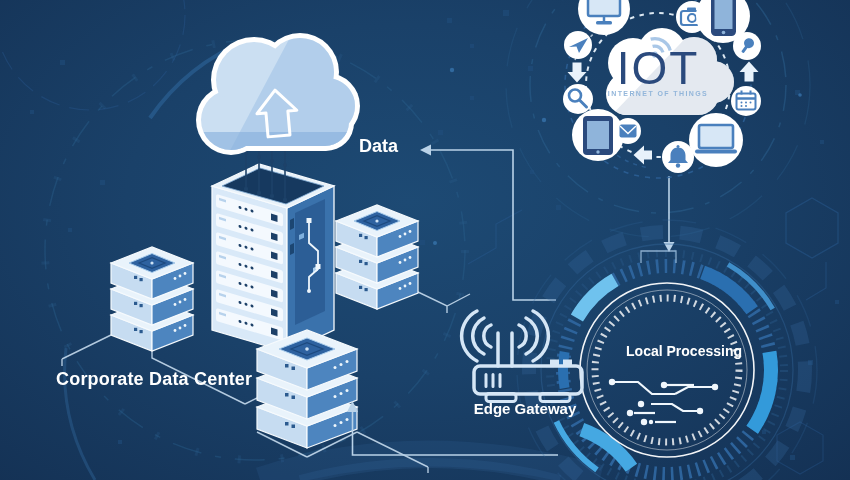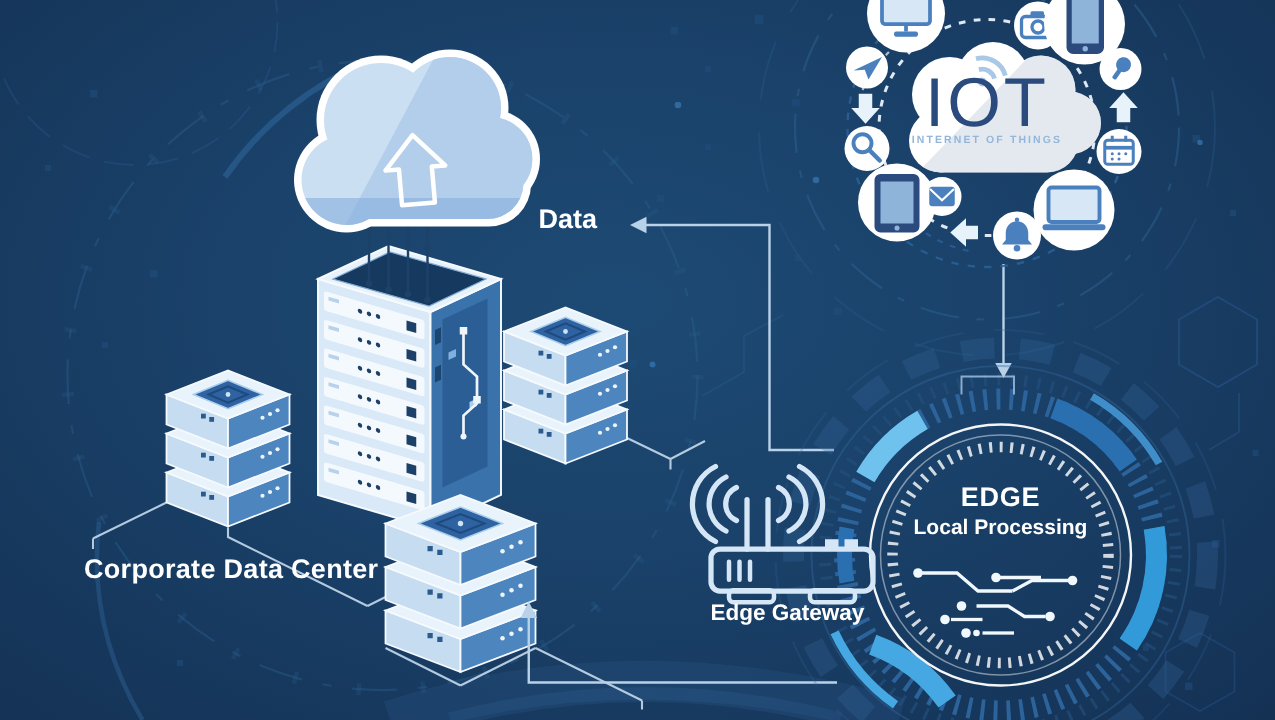--- a/index.html
+++ b/index.html
@@ -7,21 +7,21 @@
     position:relative;width:850px;height:480px;overflow:hidden;
     background:radial-gradient(ellipse at 48% 42%, #1d4a74 0%, #1a4169 45%, #143154 100%);
     font-family:"Liberation Sans", sans-serif;
   }
   .stage svg.layer{position:absolute;left:0;top:0;}
   .lbl{position:absolute;color:#ffffff;font-weight:bold;white-space:nowrap;}
   #lbl-cloud{left:359px;top:136px;font-size:18px;}
   #lbl-cdc{left:56px;top:369px;font-size:18px;letter-spacing:.2px;}
   #lbl-gateway{left:445px;top:400px;width:160px;text-align:center;font-size:15px;}
   #lbl-edge-title{left:592px;top:321px;width:150px;text-align:center;font-size:18px;letter-spacing:.5px;}
-  #lbl-edge-sub{left:592px;top:343px;width:150px;text-align:center;font-size:14px;}
+  #lbl-edge-sub{left:592px;top:343px;width:150px;text-align:right;font-size:14px;}
   #lbl-iot-title{left:582px;top:45px;width:152px;text-align:center;font-size:46px;font-weight:normal;
     color:#2b4a7d;letter-spacing:2px;line-height:1;}
   #lbl-iot-sub{left:582px;top:90px;width:152px;text-align:center;font-size:7px;font-weight:bold;
     color:#93b6da;letter-spacing:1.4px;}
 </style>
 </head>
 <body>
 
 <div class="stage">
 <svg class="layer" width="850" height="480" viewBox="0 0 850 480">
@@ -422,17 +422,16 @@
       <path d="M491,325 a12,12 0 0 0 0,22"></path>
       <path d="M484,318 a20,20 0 0 0 0,36"></path>
       <path d="M477,311 a28,28 0 0 0 0,50"></path>
     </g>
   </g>
 </svg>
 
 <div class="lbl" id="lbl-cloud">Data</div>
 <div class="lbl" id="lbl-cdc">Corporate Data Center</div>
 <div class="lbl" id="lbl-gateway">Edge Gateway</div>
-<div class="lbl" id="lbl-edge-title">EDGE</div>
 <div class="lbl" id="lbl-edge-sub">Local Processing</div>
 <div class="lbl" id="lbl-iot-title">IOT</div>
 <div class="lbl" id="lbl-iot-sub">INTERNET OF THINGS</div>
 </div>
 
 </body></html>

